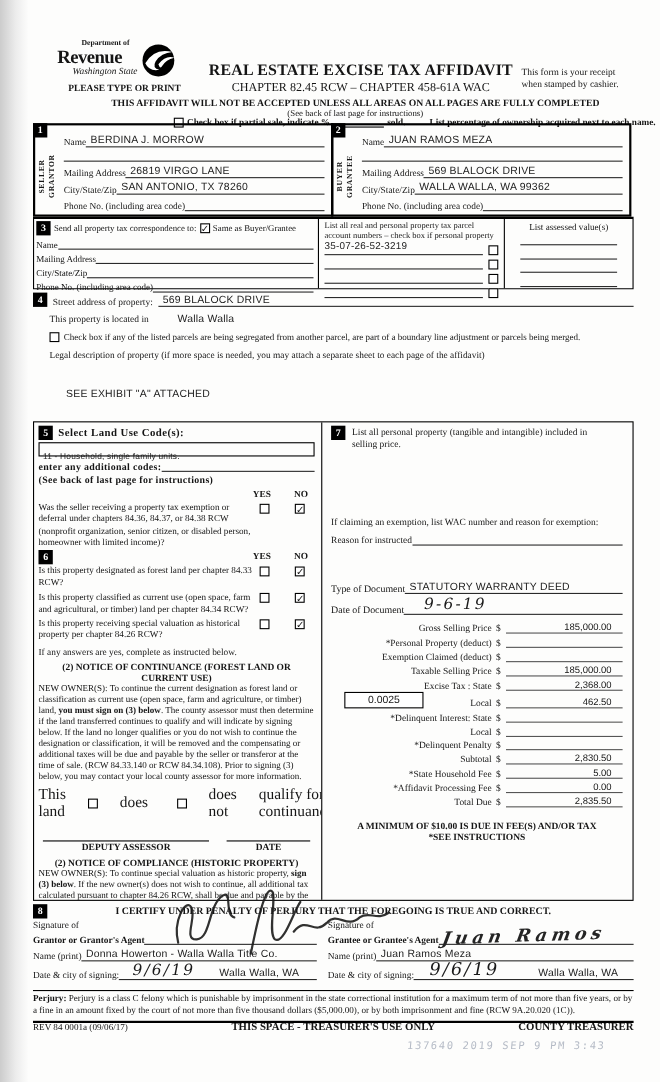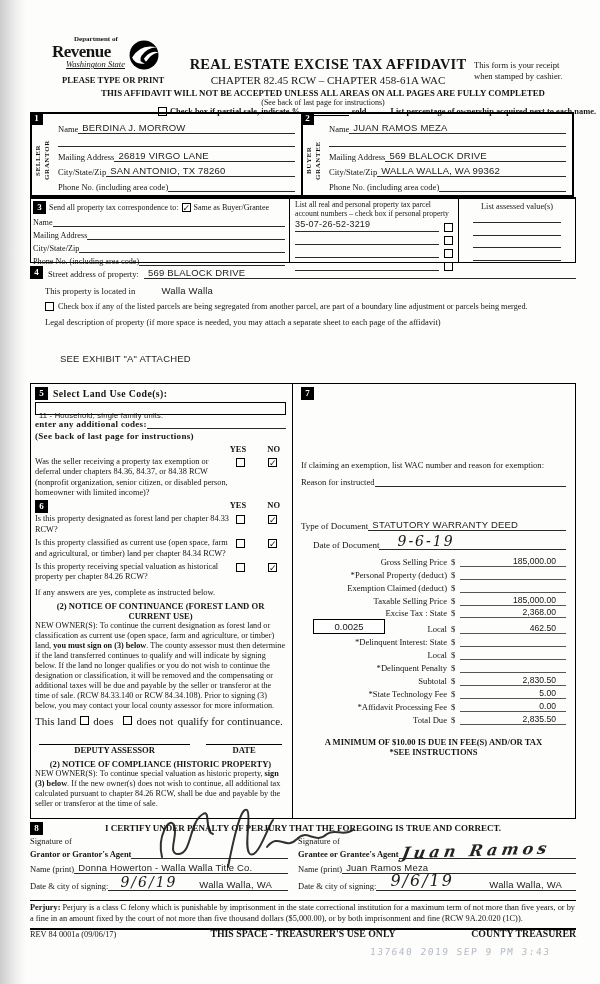--- a/index.html
+++ b/index.html
@@ -15,21 +15,21 @@
   .cb { display:inline-block; width:9px; height:9px; border:1.2px solid #000; font-size:9px;
     line-height:8px; text-align:center; vertical-align:middle; background:#fff; flex:0 0 9px; }
   .fline { flex:1; border-bottom:1px solid #2a2a2a; padding:0 0 0 4px; white-space:nowrap; }
   .frow { display:flex; align-items:flex-end; font-size:8.5px; }
   b { font-weight:bold; }
   
   .logo-wrap { display:flex; align-items:flex-start; gap:2px; }
   .logo-txt { line-height:1; }
   .logo-dept { font-size:7px; font-weight:bold; margin-left:22px; }
   .logo-rev { font-size:17px; font-weight:bold; letter-spacing:-.5px; }
-  .logo-ws { font-size:8.5px; font-style:italic; margin-left:14px;text-decoration:underline; }
+  .logo-ws { font-size:8.5px; font-style:italic; margin-left:14px; }
   
   .party-box { position:relative; width:273px; height:85px; border:2px solid #000; padding:6px 6px 2px 26px; }
   .vlabel { position:absolute; left:2px; top:15px; bottom:3px; width:18px; display:flex; gap:1px; }
   .vlabel span { writing-mode:vertical-rl; transform:rotate(180deg); font-size:7px; font-weight:bold;
     letter-spacing:.6px; line-height:8px; text-align:center; }
   
   .s3col2 { width:170px; border-left:1px solid #000; border-right:1px solid #000; padding:2px 5px 0 5px; }
   .prow { display:flex; align-items:flex-end; height:13px; }
   .pline { flex:1; border-bottom:1px solid #2a2a2a;margin-top:26px; }
   
@@ -269,21 +269,21 @@
       <div class="qrow">
         <span class="qtext">Is this property receiving special valuation as historical property per chapter 84.26 RCW?</span>
         <span class="qboxes">
           <span class="cb"></span>
           <span class="cb"><span>✓</span></span>
         </span>
       </div>
       <div style="font-size:8.5px;margin-top:4px;">If any answers are yes, complete as instructed below.</div>
       <div class="ctitle" style="margin-top:4px;">(2) NOTICE OF CONTINUANCE  (FOREST LAND OR CURRENT USE)</div>
       <div class="para"><span>NEW OWNER(S): To continue the current designation as forest land or classification as current use (open space, farm and agriculture, or timber) land, </span><b>you must sign on (3) below</b><span>. The county assessor must then determine if the land transferred continues to qualify and will indicate by signing below. If the land no longer qualifies or you do not wish to continue the designation or classification, it will be removed and the compensating or additional taxes will be due and payable by the seller or transferor at the time of sale. (RCW 84.33.140 or RCW 84.34.108). Prior to signing (3) below, you may contact your local county assessor for more information.</span></div>
-      <div style="display:flex;align-items:center;gap:4px;font-size:11px;margin-top:4px;">
+      <div style="display:flex;align-items:center;gap:20px;font-size:14px;margin-top:4px;">
         <span>This land</span>
         <span class="cb"></span>
         <span>does</span>
         <span class="cb" style="margin-left:6px;"></span>
         <span>does not</span>
         <span>qualify for continuance.</span>
       </div>
       <div style="display:flex;gap:16px;margin-top:12px;padding:0 4px;">
         <span style="flex:2;border-bottom:1px solid #000;height:6px;"></span>
         <span style="flex:1;border-bottom:1px solid #000;height:6px;"></span>
@@ -294,31 +294,32 @@
       </div>
       <div class="ctitle" style="margin-top:4px;">(2) NOTICE OF COMPLIANCE (HISTORIC PROPERTY)</div>
       <div class="para"><span>NEW OWNER(S): To continue special valuation as historic property, </span><b>sign (3) below</b><span>. If the new owner(s) does not wish to continue, all additional tax calculated pursuant to chapter 84.26 RCW, shall be due and payable by the seller or transferor at the time of sale.</span></div>
       <div class="ctitle" style="margin-top:7px;font-size:9px;">(3)  OWNER(S) SIGNATURE</div>
 
     </div>
 
     <div class="rcol">
       <div style="display:flex;gap:6px;">
         <span class="sec-num">7</span>
+        <span style="font-size:8.6px;line-height:1.3;width:236px;">List all  personal property (tangible and intangible) included in selling price.</span>
       </div>
       <div style="font-size:8.6px;margin-top:60px;">If claiming an exemption, list WAC number and reason for exemption:</div>
       <div class="frow" style="height:15px;font-size:8.6px;margin-top:2px;">
         <span>Reason for instructed</span>
         <span class="fline"></span>
       </div>
       <div class="frow" style="height:14px;font-size:9px;margin-top:30px;">
         <span>Type of Document</span>
         <span class="fline"><span class="typed">STATUTORY WARRANTY DEED</span></span>
       </div>
-      <div class="frow" style="height:17px;font-size:9px;margin-top:2px;margin-left:12px;">
+      <div class="frow" style="height:17px;font-size:9px;margin-top:2px;">
         <span>Date of Document</span>
         <span class="fline"><span class="hand" style="margin-left:14px;">9-6-19</span></span>
       </div>
       <div style="margin-top:4px;">
         <div class="mrow">
           <span class="mlabel">Gross Selling Price</span>
             <span class="mdollar">$</span>
             <span class="mline">185,000.00</span>
         </div>
         <div class="mrow">
@@ -361,21 +362,21 @@
           <span class="mlabel">*Delinquent Penalty</span>
             <span class="mdollar">$</span>
             <span class="mline"></span>
         </div>
         <div class="mrow">
           <span class="mlabel">Subtotal</span>
             <span class="mdollar">$</span>
             <span class="mline">2,830.50</span>
         </div>
         <div class="mrow">
-          <span class="mlabel">*State Technology Fee</span>
+          <span class="mlabel">*State Household Fee</span>
             <span class="mdollar">$</span>
             <span class="mline">5.00</span>
         </div>
         <div class="mrow">
           <span class="mlabel">*Affidavit Processing Fee</span>
             <span class="mdollar">$</span>
             <span class="mline">0.00</span>
         </div>
         <div class="mrow">
           <span class="mlabel">Total Due</span>

